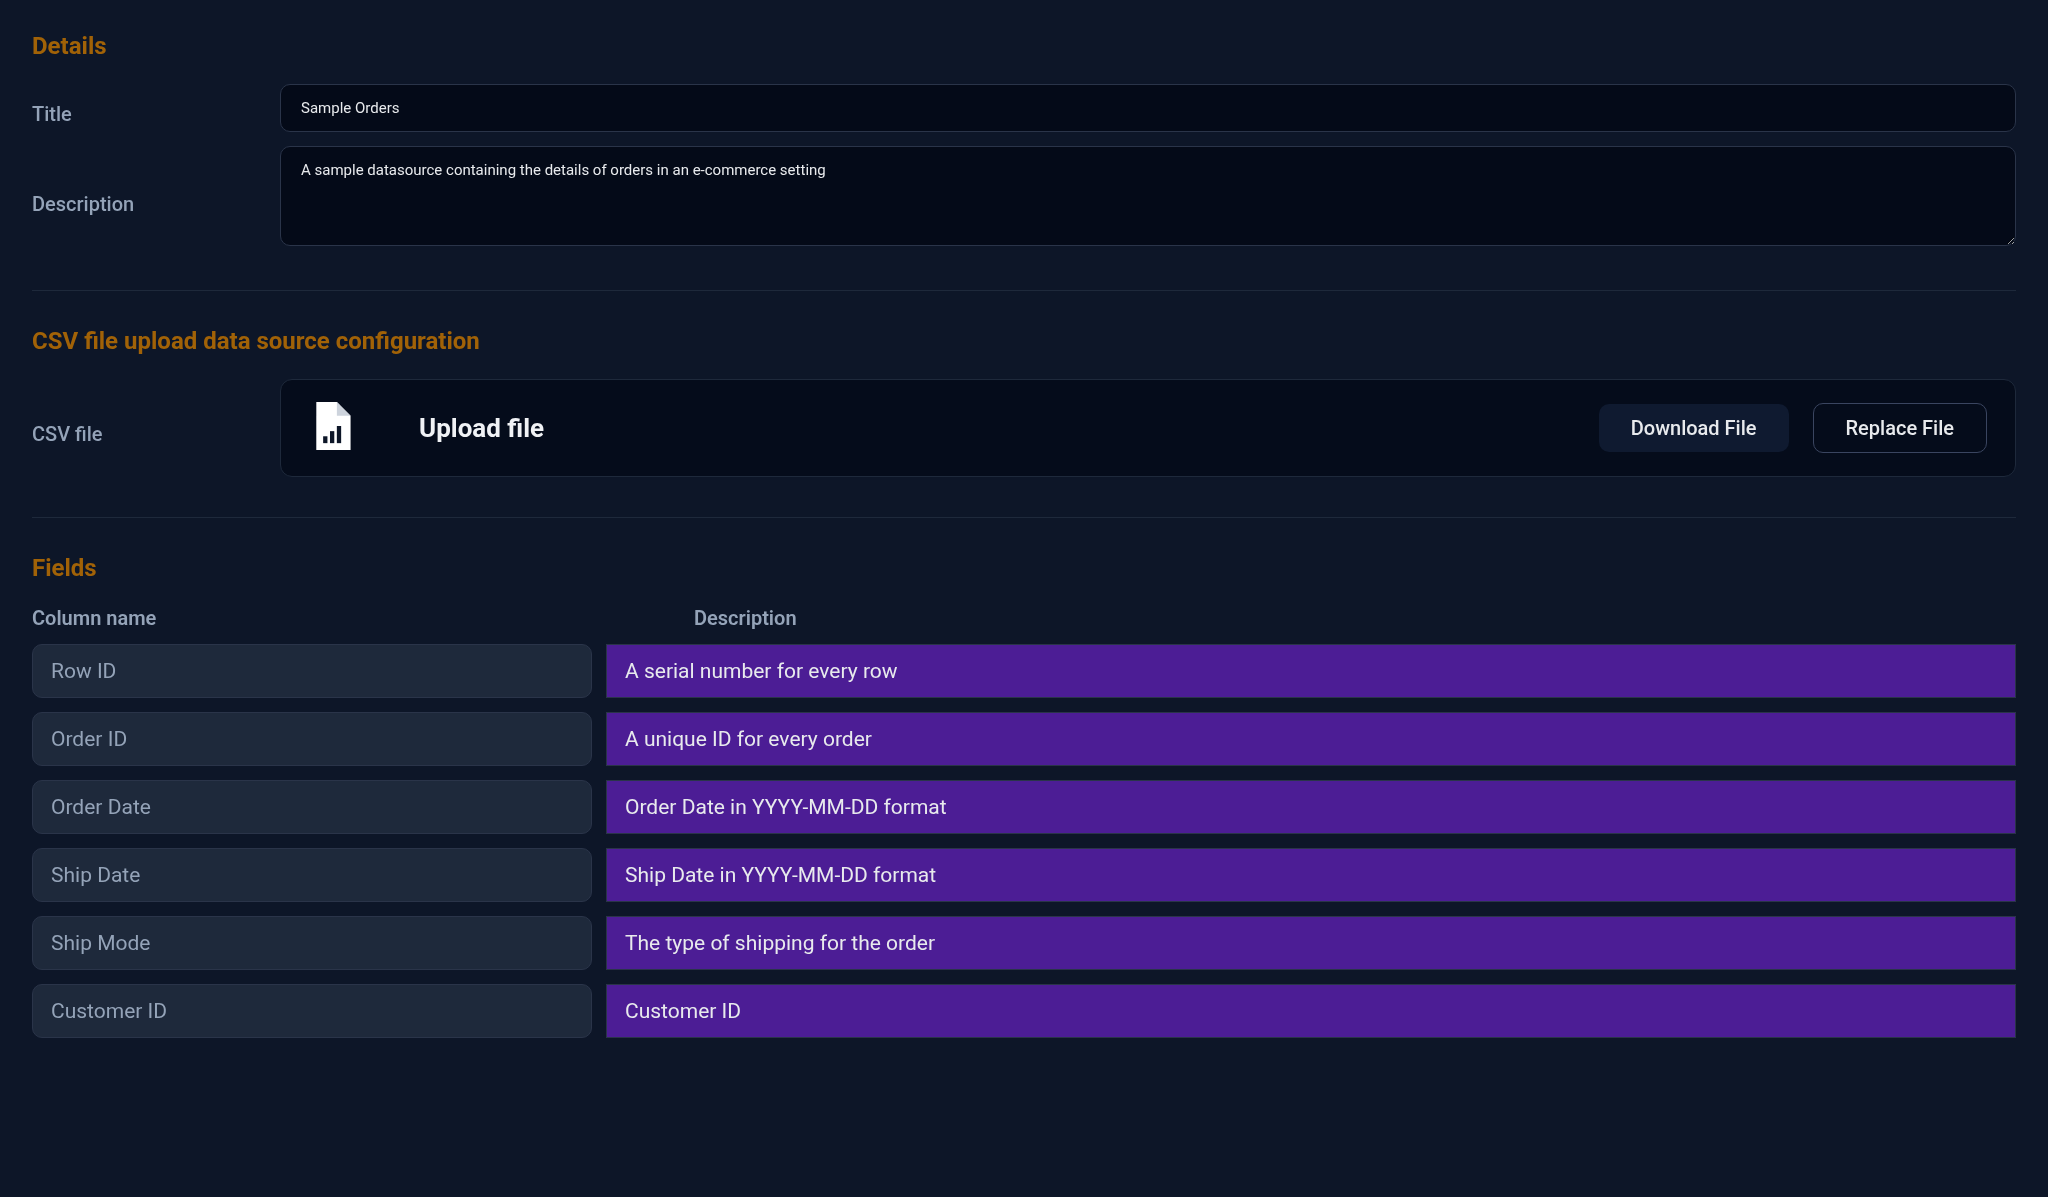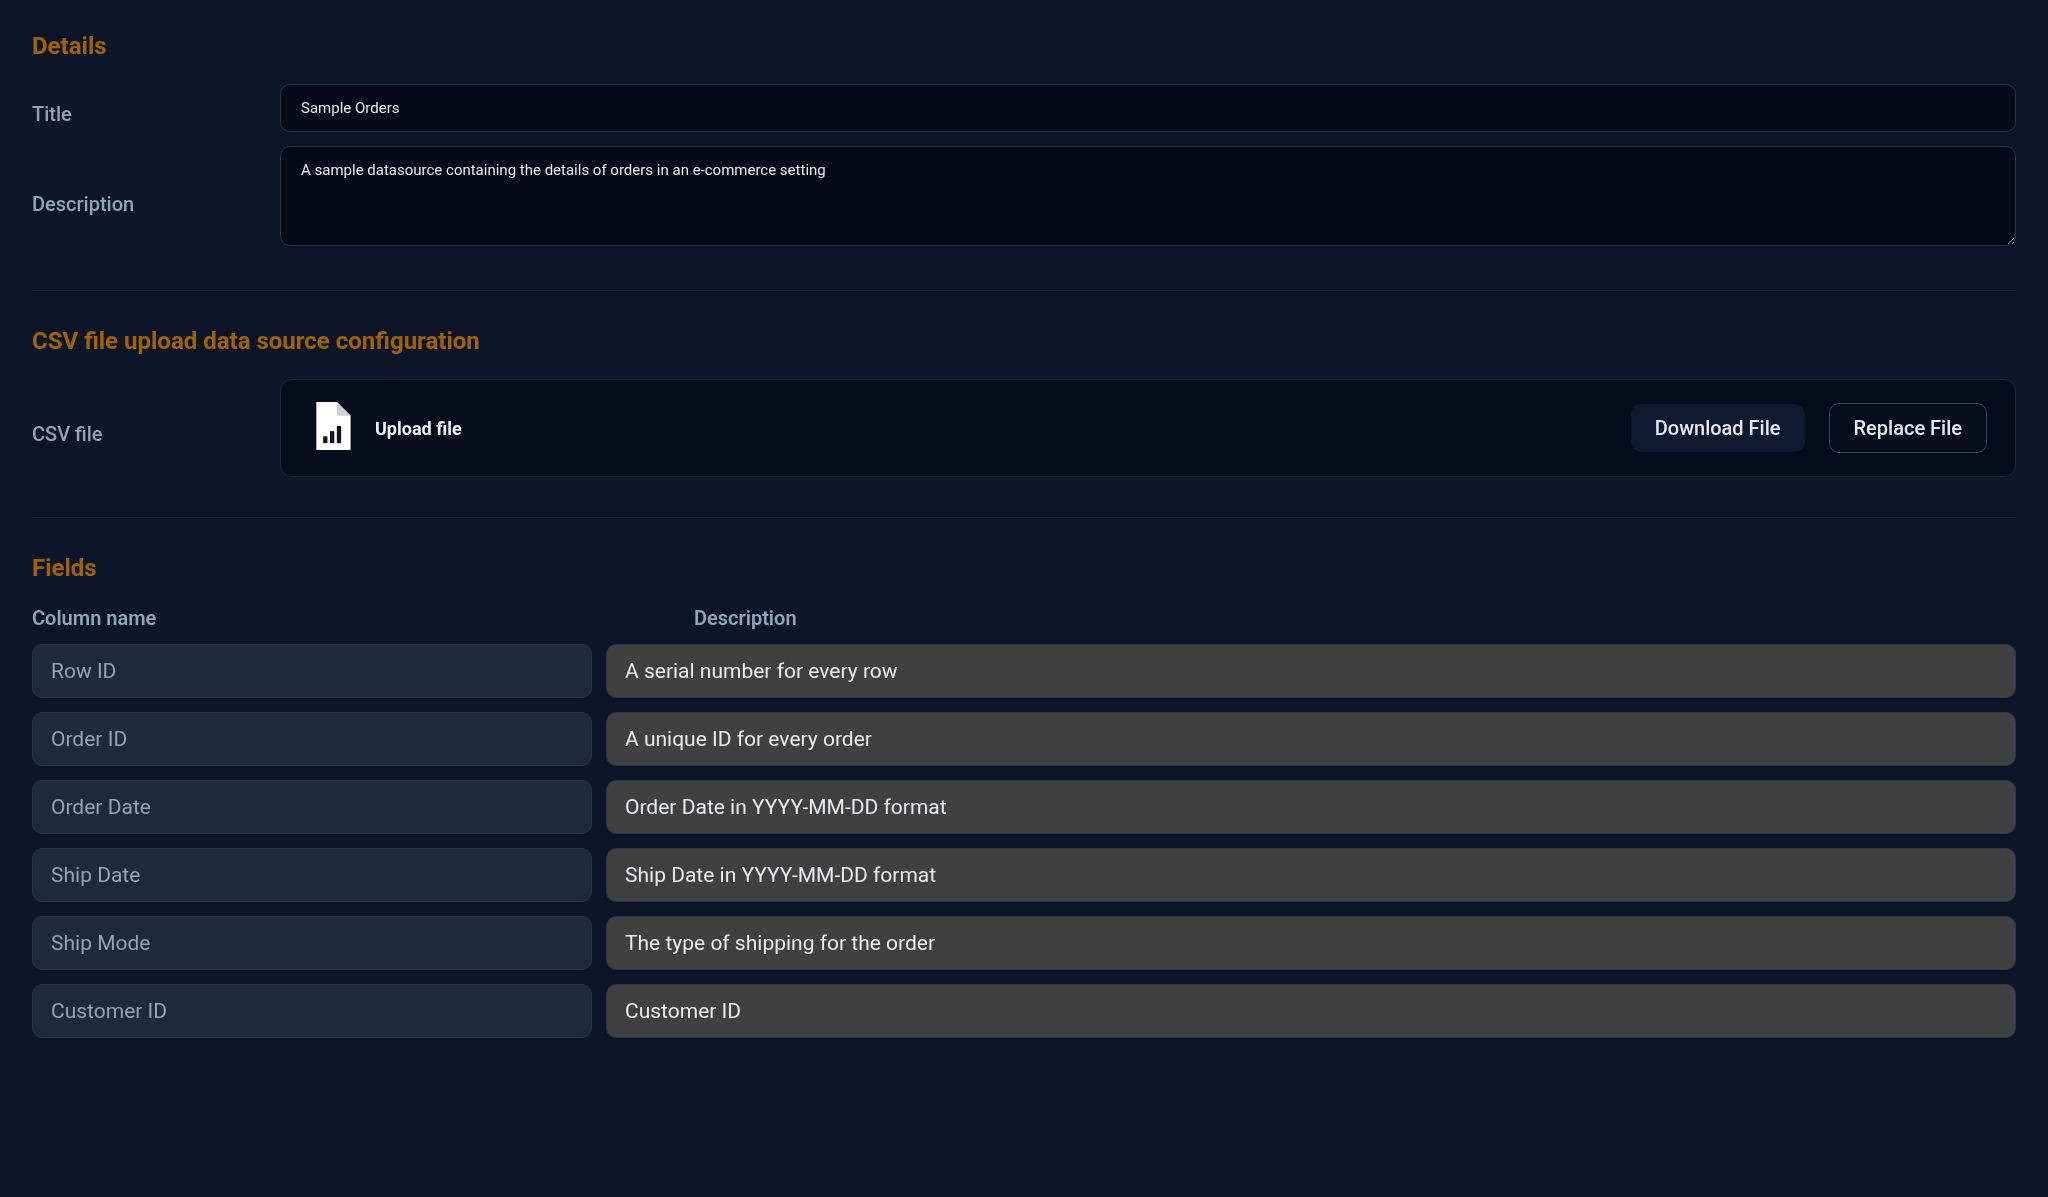--- a/index.html
+++ b/index.html
@@ -80,35 +80,36 @@
       justify-content: space-between;
     }
 
     .upload-left {
       display: flex;
       align-items: center;
       gap: 24px;
     }
 
     .upload-title {
-      font-size: 18px;
+      font-size: 26px;
       font-weight: 700;
       color: #f0f2f5;
+      margin-left: 44px;
     }
 
     .upload-actions {
       display: flex;
       gap: 24px;
       align-items: center;
     }
 
     .btn {
       font-size: 20px;
       font-weight: 500;
-      padding: 12px 24px;
+      padding: 12px 32px;
       border-radius: 10px;
       cursor: pointer;
       font-family: inherit;
       background: transparent;
       color: #e8eaed;
     }
 
     .btn-ghost {
       border: none;
       background-color: #0f1a30;
@@ -159,23 +160,23 @@
       border-radius: 10px;
       color: #94a3b8;
       font-size: 21px;
       padding: 14px 18px;
       font-family: inherit;
       outline: none;
     }
 
     .col-desc-input {
       flex: 1;
-      background-color: #404040;
+      background-color: #4c1d95;
       border: 1px solid #2a3449;
-      border-radius: 10px;
+      border-radius: 0;
       color: #e8eaed;
       font-size: 21px;
       padding: 14px 18px;
       font-family: inherit;
       outline: none;
     }
   </style>
 </head>
 <body>
 

